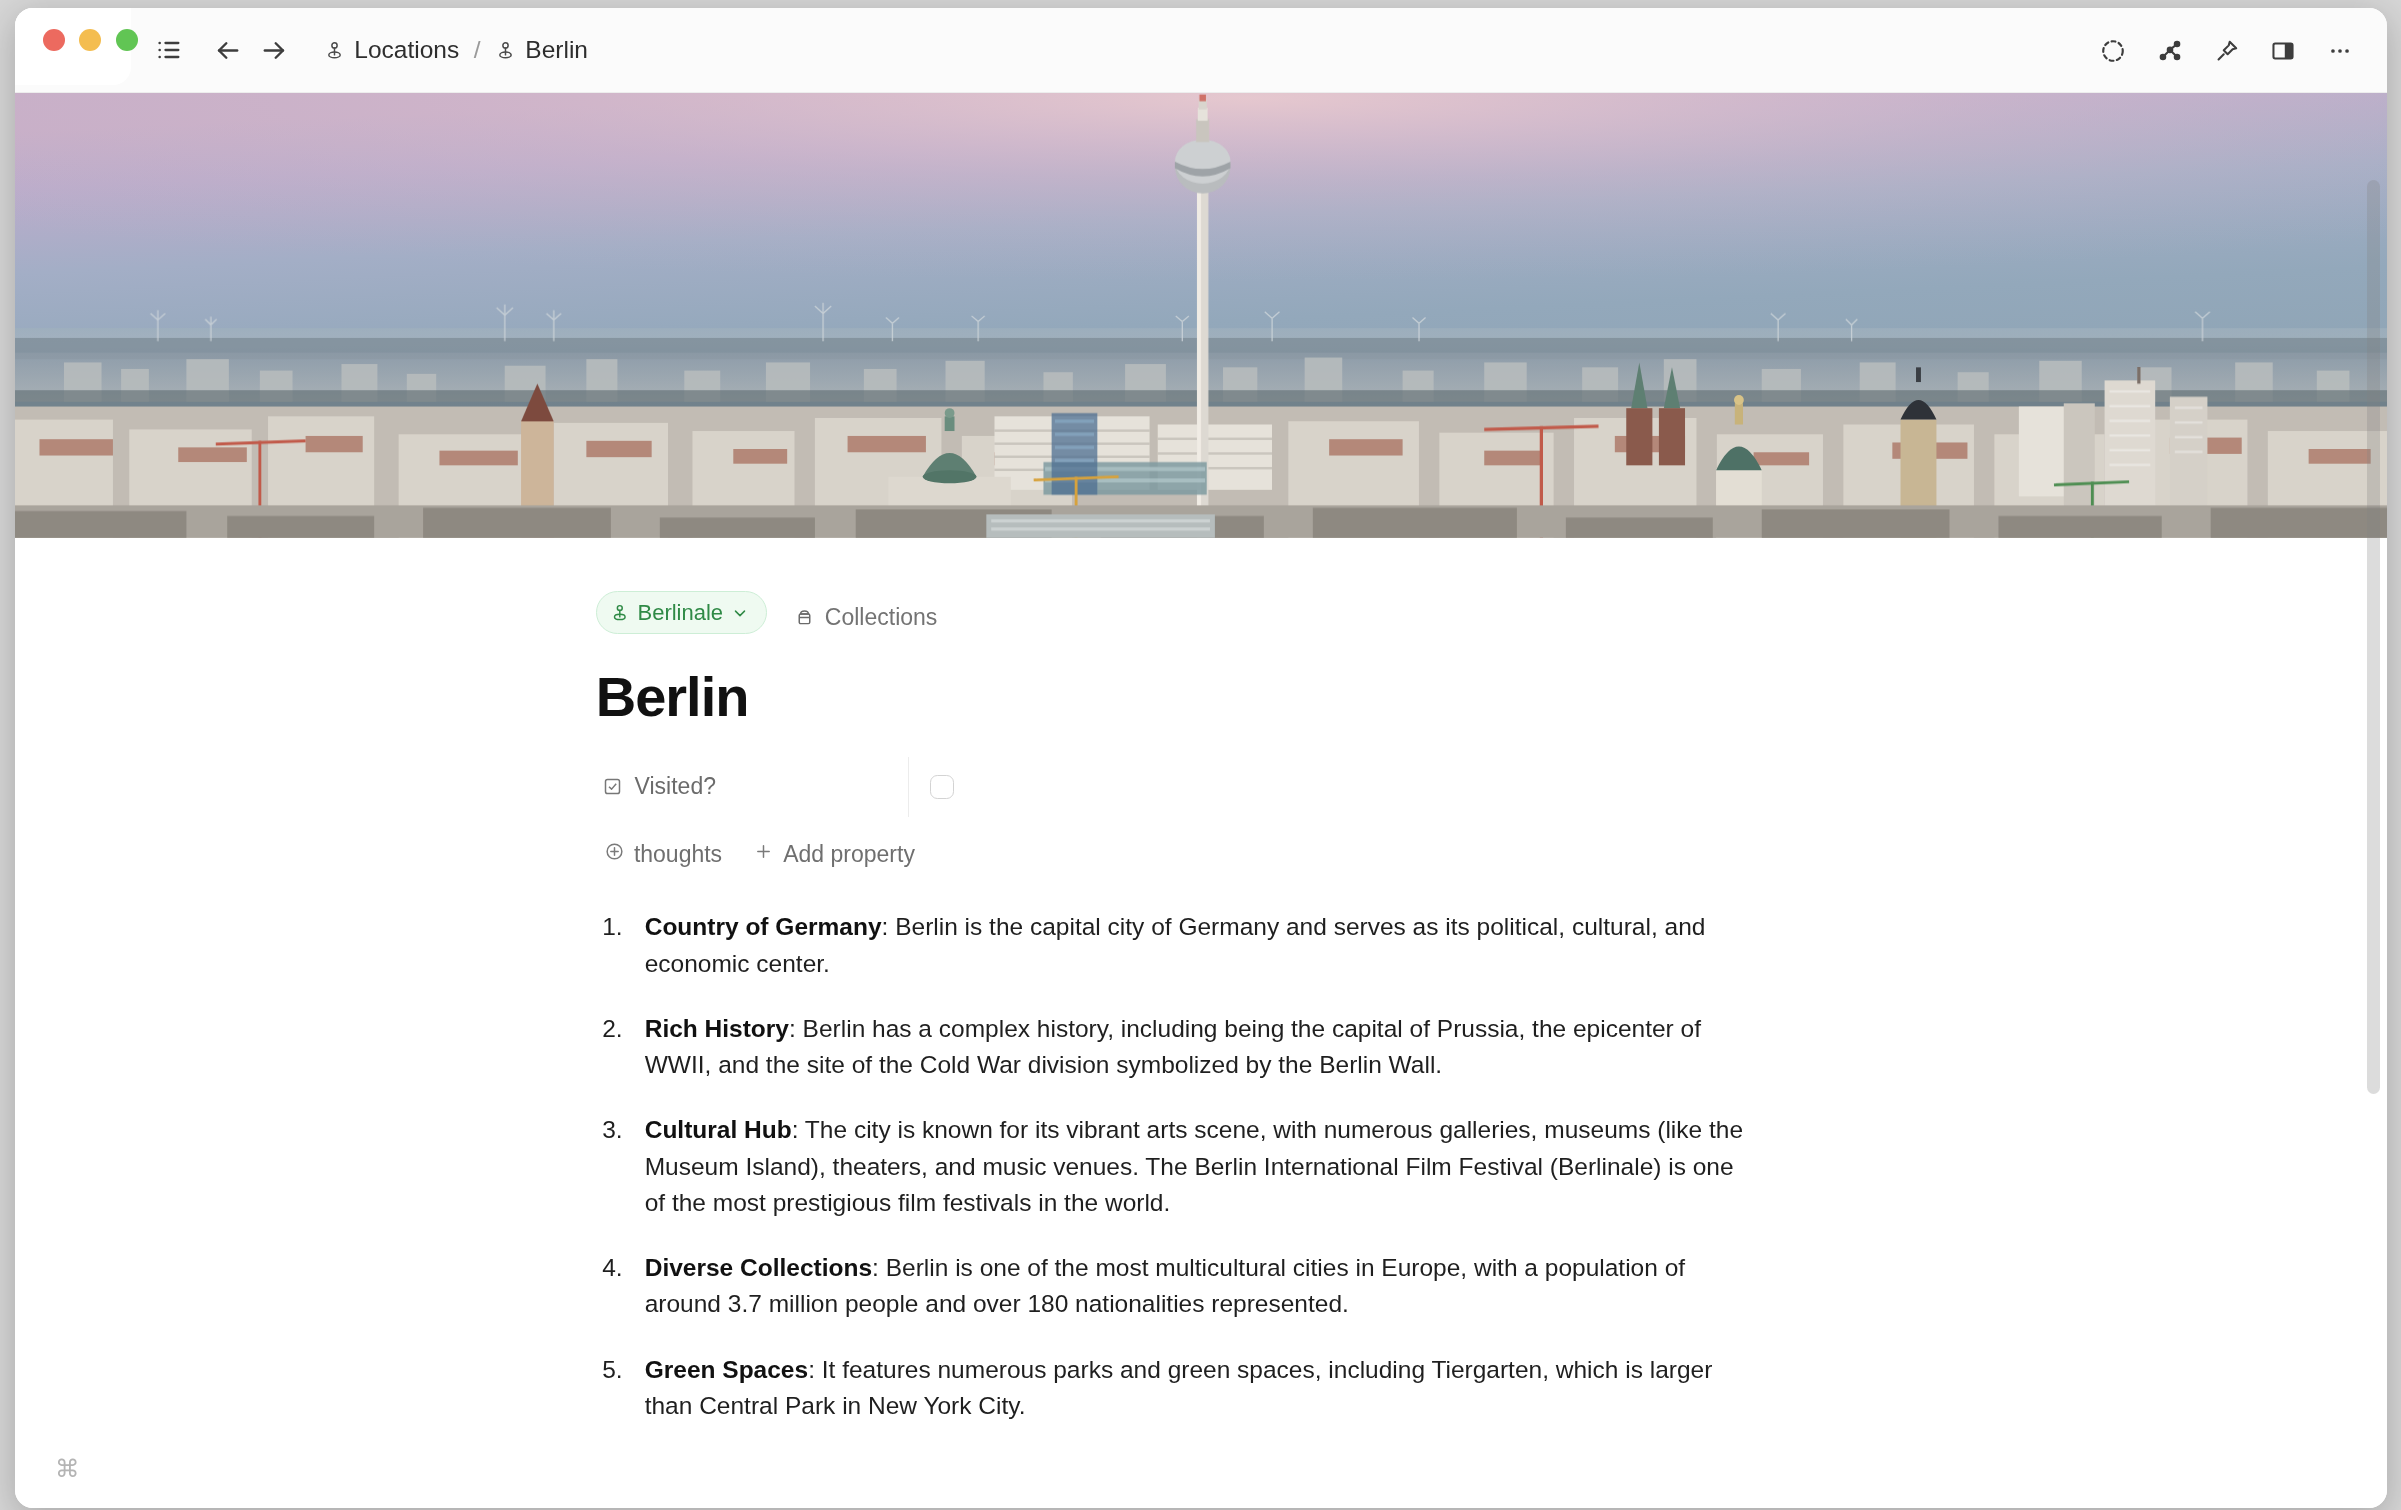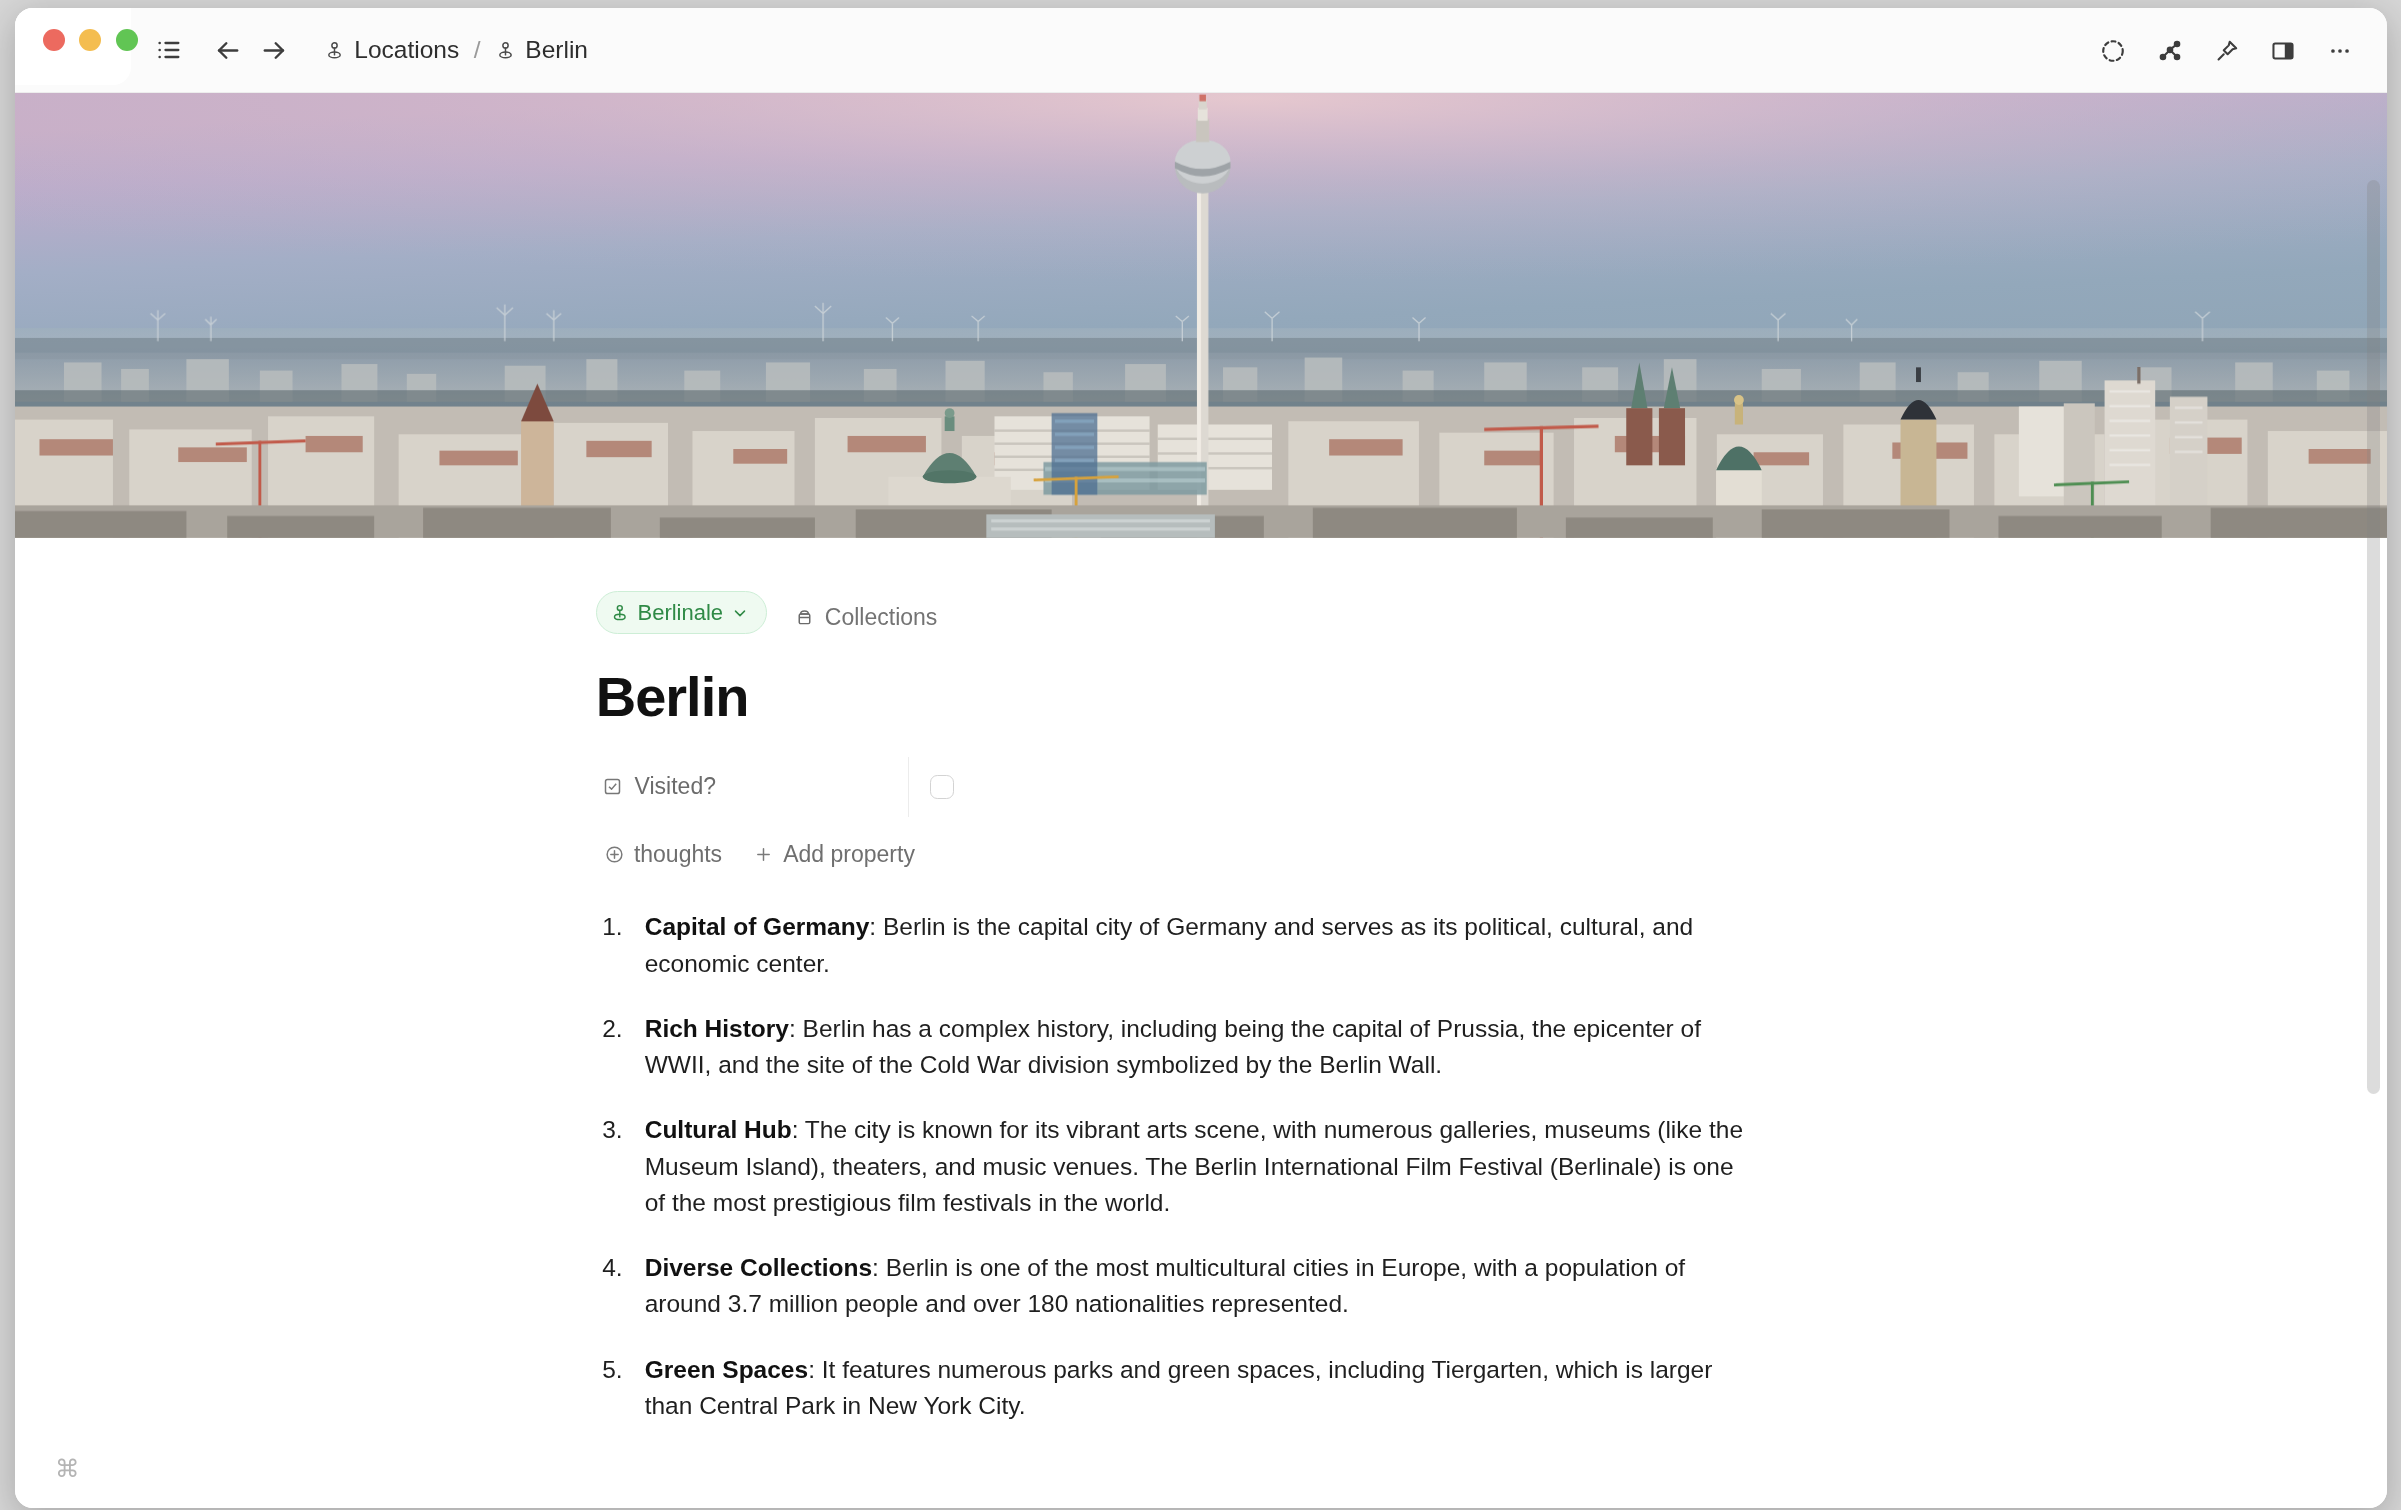--- a/index.html
+++ b/index.html
@@ -243,21 +243,21 @@
 
   .prop-actions {
     display: flex;
     align-items: center;
     gap: 14.7px;
     margin-top: 18px;
     margin-left: 0;
   }
   .prop-action {
     display: inline-flex;
-    align-items: center;
+    align-items: flex-start;
     gap: 9px;
     color: #6f6f6f;
     font-size: 23px;
     padding: 5.7px 8.2px;
     border-radius: 6.5px;
     cursor: pointer;
   }
 
   
   .body-list {
@@ -799,21 +799,21 @@
                     <line x1="12" y1="5.5" x2="12" y2="18.5"></line>
                     <line x1="5.5" y1="12" x2="18.5" y2="12"></line>
                   </svg>
                 </span>
                 <span>Add property</span>
               </div>
             </div>
           </div>
 
           <ol class="body-list">
-            <li><b>Capital of Germany</b><span>: Berlin is the capital city of Germany and serves as its political, cultural, and economic center.</span></li>
+            <li><b>Country of Germany</b><span>: Berlin is the capital city of Germany and serves as its political, cultural, and economic center.</span></li>
             <li><b>Rich History</b><span>: Berlin has a complex history, including being the capital of Prussia, the epicenter of WWII, and the site of the Cold War division symbolized by the Berlin Wall.</span></li>
             <li><b>Cultural Hub</b><span>: The city is known for its vibrant arts scene, with numerous galleries, museums (like the Museum Island), theaters, and music venues. The Berlin International Film Festival (Berlinale) is one of the most prestigious film festivals in the world.</span></li>
             <li><b>Diverse Collections</b><span>: Berlin is one of the most multicultural cities in Europe, with a population of around 3.7 million people and over 180 nationalities represented.</span></li>
             <li><b>Green Spaces</b><span>: It features numerous parks and green spaces, including Tiergarten, which is larger than Central Park in New York City.</span></li>
 
           </ol>
 
         </div>
       </div>
 

